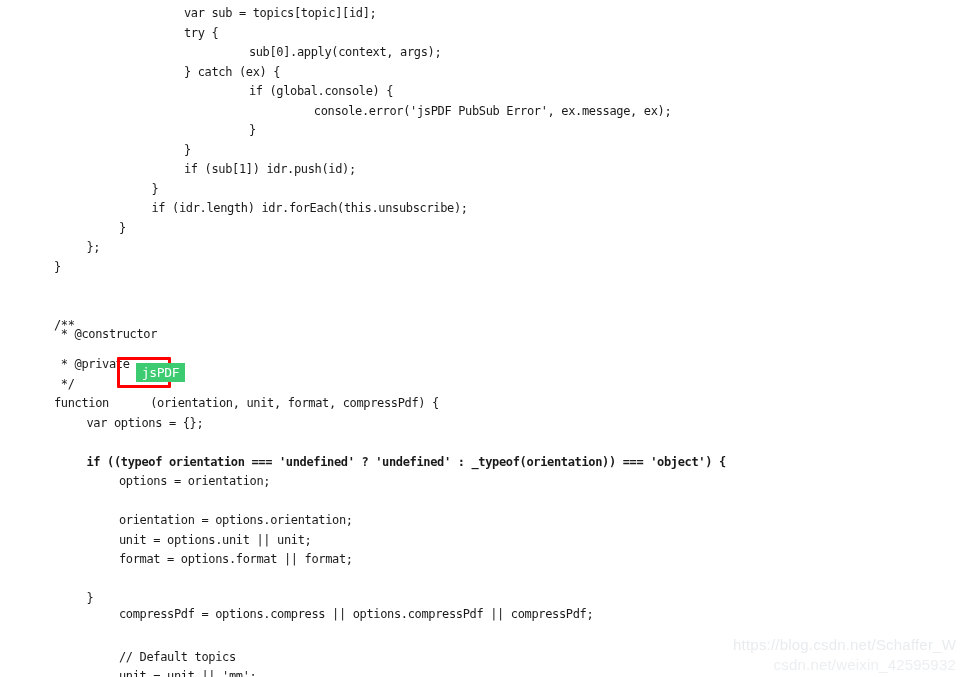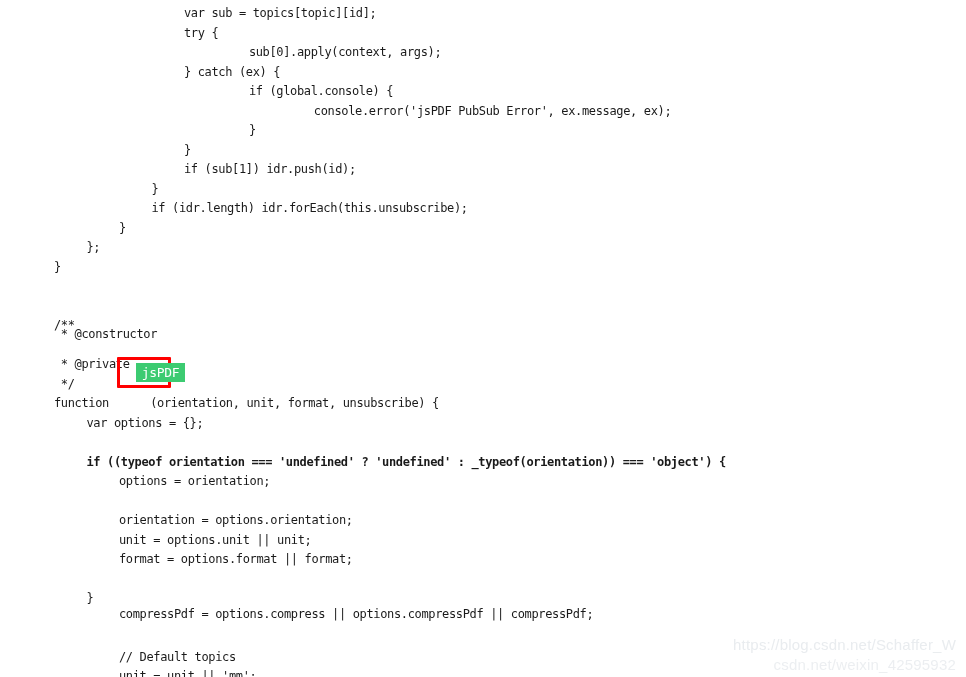--- a/index.html
+++ b/index.html
@@ -99,21 +99,21 @@
       <div class="code-line" style="top: 160px; left: 183.92px;">if (sub[1]) idr.push(id);</div>
       <div class="code-line" style="top: 179.5px; left: 151.44px;">}</div>
       <div class="code-line" style="top: 199px; left: 151.44px;">if (idr.length) idr.forEach(this.unsubscribe);</div>
       <div class="code-line" style="top: 218.5px; left: 118.96px;">}</div>
       <div class="code-line" style="top: 238px; left: 86.48px;">};</div>
       <div class="code-line" style="top: 257.5px; left: 54px;">}</div>
       <div class="code-line" style="top: 316px; left: 54px;">/**</div>
       <div class="code-line" style="top: 325px; left: 54px;"> * @constructor</div>
       <div class="code-line" style="top: 355px; left: 54px;"> * @private</div>
       <div class="code-line" style="top: 374.5px; left: 54px;"> */</div>
-      <div class="code-line" style="top: 394px; left: 54px;">function      (orientation, unit, format, unsubscribe) {</div>
+      <div class="code-line" style="top: 394px; left: 54px;">function      (orientation, unit, format, compressPdf) {</div>
       <div class="code-line" style="top: 413.5px; left: 86.48px;">var options = {};</div>
       <div class="code-line" style="top: 452.5px; left: 86.48px; font-weight: bold;">if ((typeof orientation === 'undefined' ? 'undefined' : _typeof(orientation)) === 'object') {</div>
       <div class="code-line" style="top: 472px; left: 118.96px;">options = orientation;</div>
       <div class="code-line" style="top: 511px; left: 118.96px; text-align: center;">orientation = options.orientation;</div>
       <div class="code-line" style="top: 530.5px; left: 118.96px;">unit = options.unit || unit;</div>
       <div class="code-line" style="top: 550px; left: 118.96px;">format = options.format || format;</div>
       <div class="code-line" style="top: 569.5px; left: 118.96px; margin-top: 35px;">compressPdf = options.compress || options.compressPdf || compressPdf;</div>
       <div class="code-line" style="top: 589px; left: 86.48px;">}</div>
       <div class="code-line" style="top: 647.5px; left: 118.96px;">// Default topics</div>
       <div class="code-line" style="top: 667px; left: 118.96px;">unit = unit || 'mm';</div>

